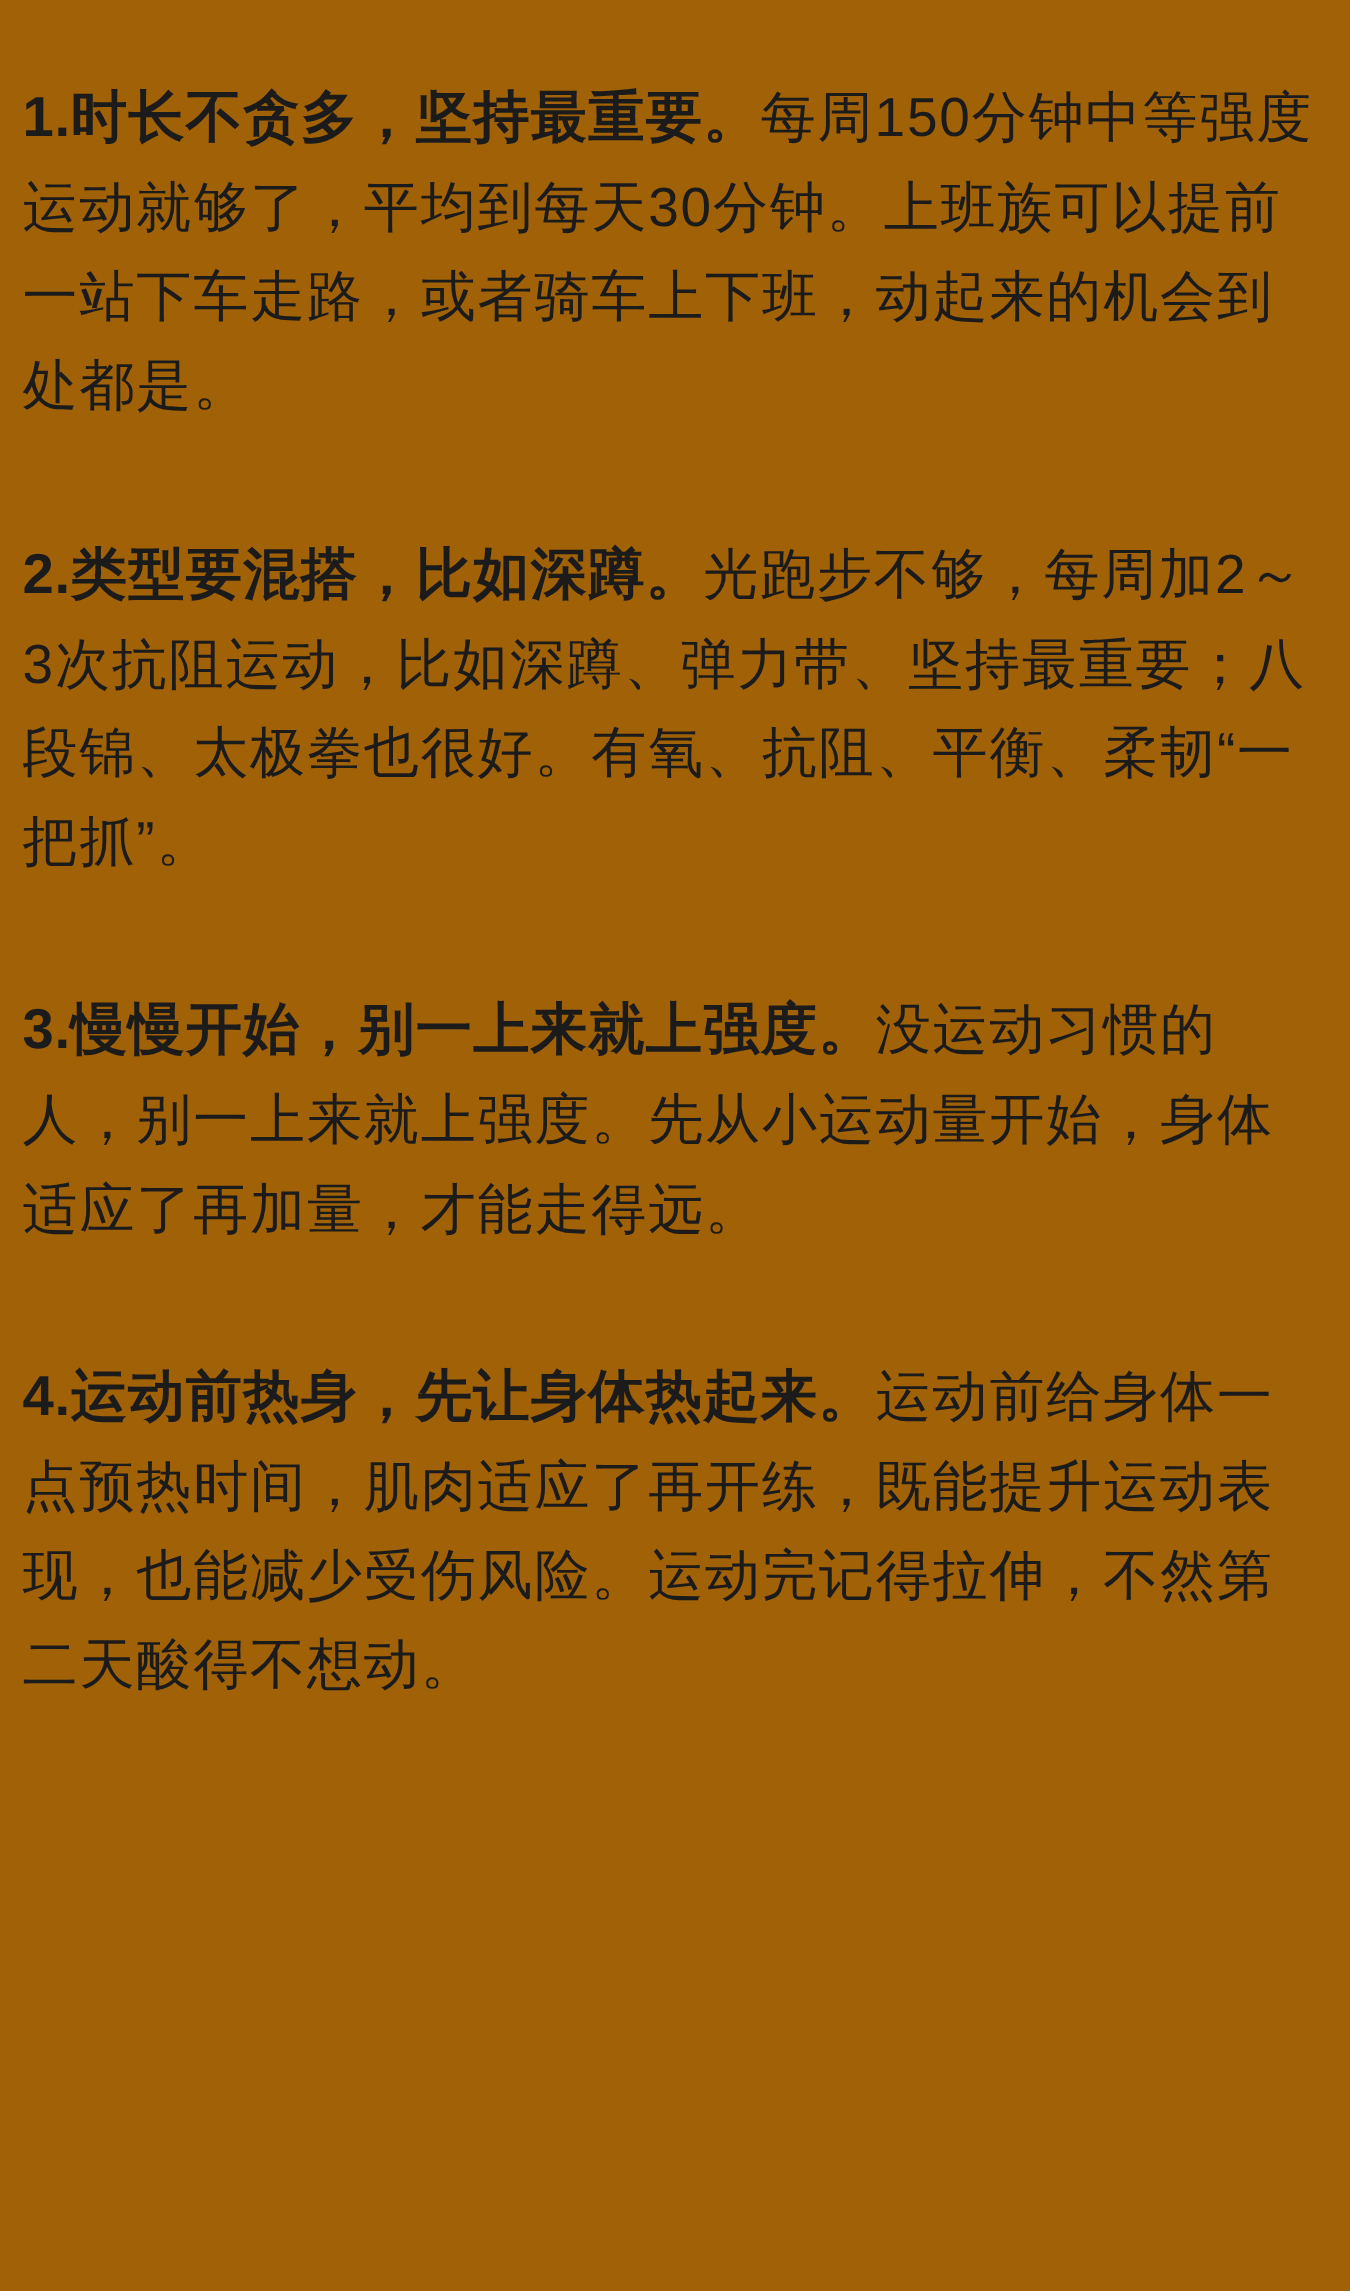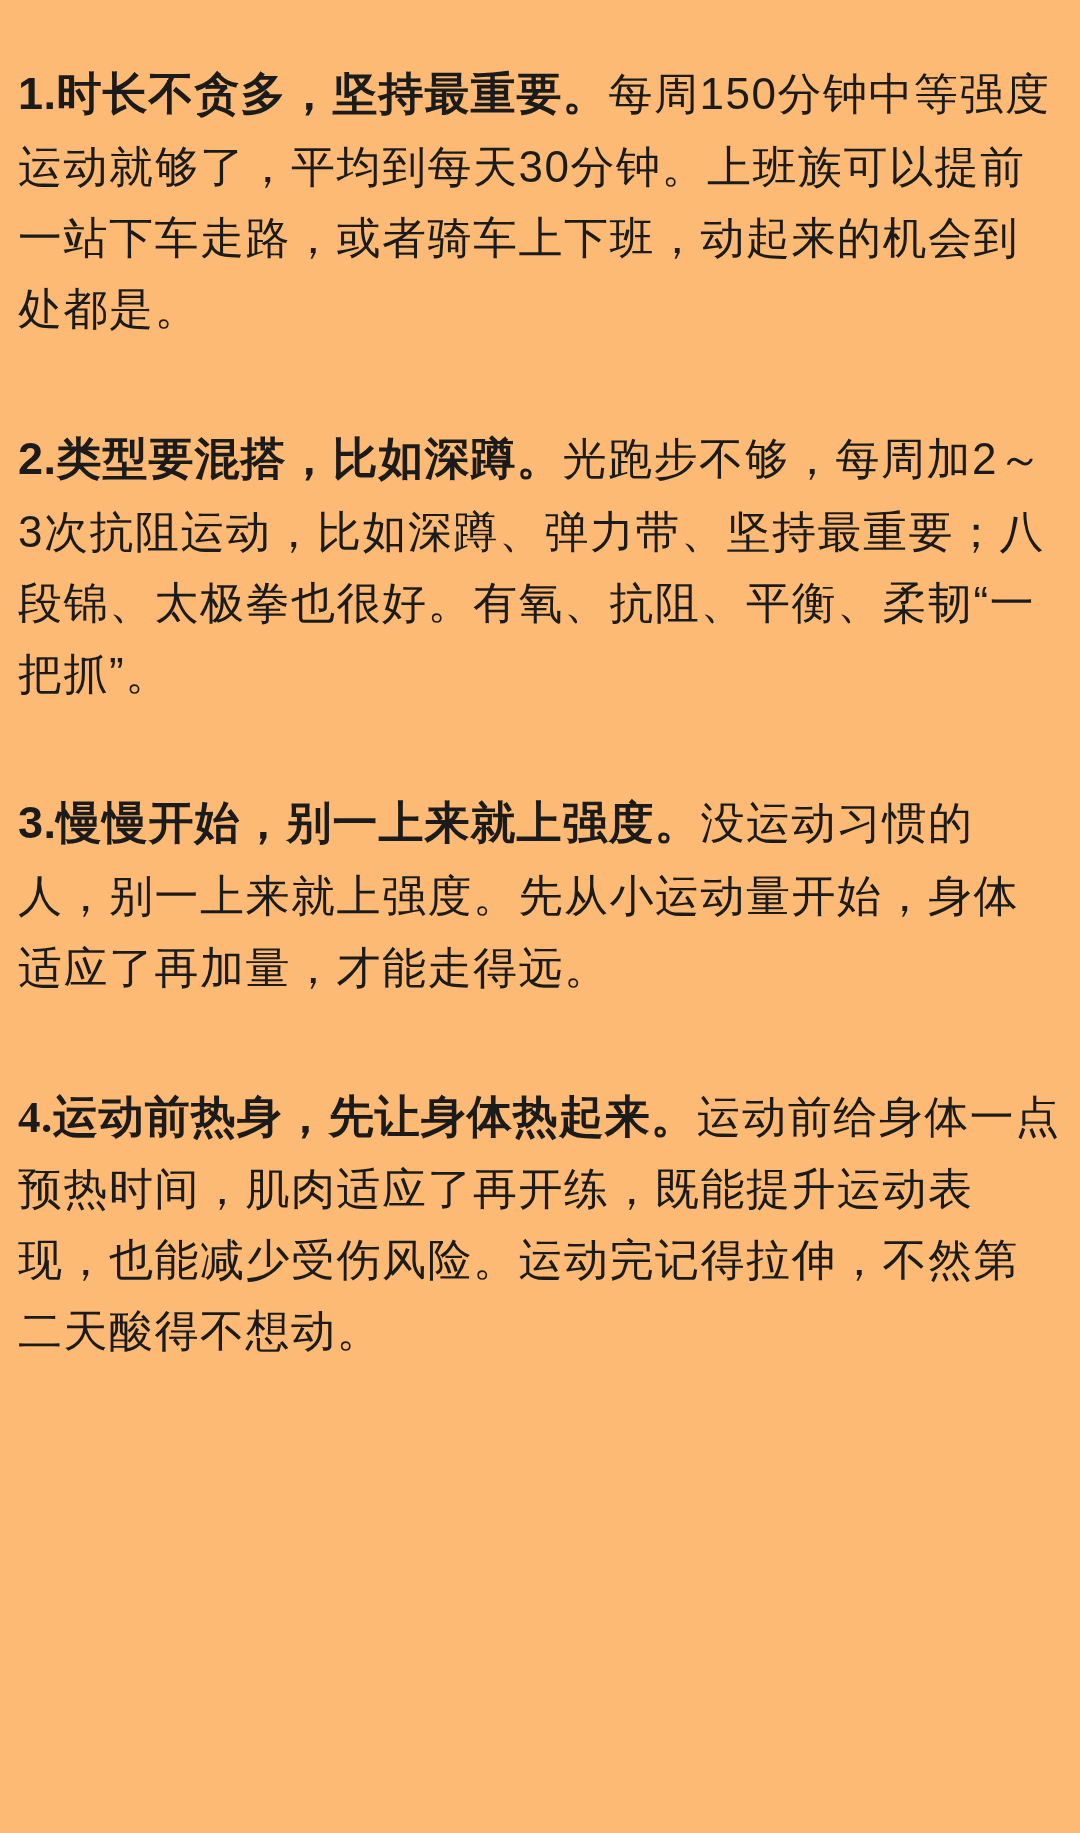--- a/index.html
+++ b/index.html
@@ -12,28 +12,27 @@
     min-height: 1833px;
     font-family: "Liberation Sans", sans-serif;
     color: #1a1a1a;
     -webkit-font-smoothing: antialiased;
   }
   .page {
     width: 1080px;
     min-height: 1833px;
     box-sizing: border-box;
     padding: 14px 18px 20px 18px;
-    background: #fdba74;
+    background: #a16207;
   }
   .item {
     margin: 0 0 78px 0;
   }
   .item:last-child {
     margin-bottom: 0;
-    font-family: Liberation Serif, serif;
   }
   .para {
     font-size: 44px;
     line-height: 1.62;
     letter-spacing: 0.5px;
     text-align: left;
     word-break: break-all;
     color: #1b1b1b;
   }
   .num {

